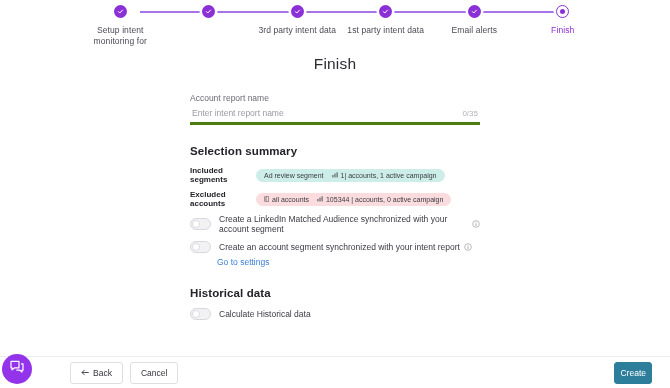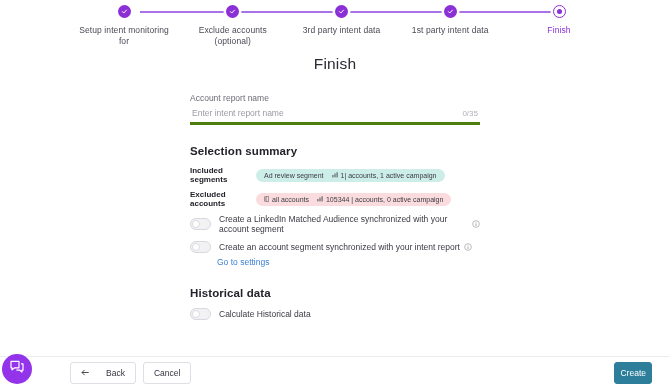--- a/index.html
+++ b/index.html
@@ -223,21 +223,21 @@
     box-sizing: border-box;
   }
   .btn {
     font-family: "Liberation Sans", sans-serif;
     font-size: 8.5px;
     border-radius: 3px;
     padding: 5px 10px;
     cursor: pointer;
     display: inline-flex;
     align-items: center;
-    gap: 17px;
+    gap: 4px;
   }
   .btn-secondary {
     background: #ffffff;
     border: 1px solid #dedee4;
     color: #33333c;
   }
   .btn-primary {
     background: #2c7e9b;
     border: 1px solid #2c7e9b;
     color: #ffffff;
@@ -276,41 +276,48 @@
       </div>
       <div class="step-label">Setup intent monitoring for</div>
     </div>
 
     <div class="step">
       <div class="step-node">
         <svg width="7" height="7" viewBox="0 0 12 12">
             <path d="M2.4 6.2 L4.8 8.6 L9.4 3.6" fill="none" stroke="#ffffff" stroke-width="1.7" stroke-linecap="round" stroke-linejoin="round"></path>
           </svg>
       </div>
-      <div class="step-label">Exclude accounts (optional)</div>
     </div>
 
     <div class="step">
       <div class="step-node">
         <svg width="7" height="7" viewBox="0 0 12 12">
             <path d="M2.4 6.2 L4.8 8.6 L9.4 3.6" fill="none" stroke="#ffffff" stroke-width="1.7" stroke-linecap="round" stroke-linejoin="round"></path>
           </svg>
       </div>
       <div class="step-label">3rd party intent data</div>
     </div>
 
     <div class="step">
       <div class="step-node">
         <svg width="7" height="7" viewBox="0 0 12 12">
             <path d="M2.4 6.2 L4.8 8.6 L9.4 3.6" fill="none" stroke="#ffffff" stroke-width="1.7" stroke-linecap="round" stroke-linejoin="round"></path>
           </svg>
       </div>
       <div class="step-label">1st party intent data</div>
     </div>
 
+    <div class="step">
+      <div class="step-node">
+        <svg width="7" height="7" viewBox="0 0 12 12">
+            <path d="M2.4 6.2 L4.8 8.6 L9.4 3.6" fill="none" stroke="#ffffff" stroke-width="1.7" stroke-linecap="round" stroke-linejoin="round"></path>
+          </svg>
+      </div>
+      <div class="step-label">Email alerts</div>
+    </div>
 
     <div class="step">
       <div class="step-node current">
         <span class="dot"></span>
       </div>
       <div class="step-label current">Finish</div>
     </div>
 
   </div>
 </div>

